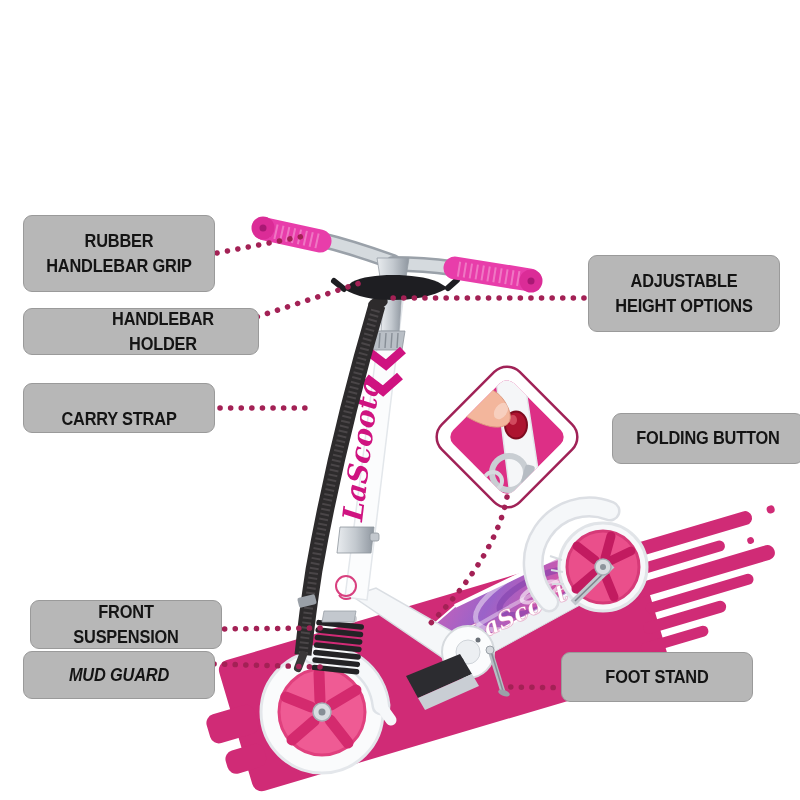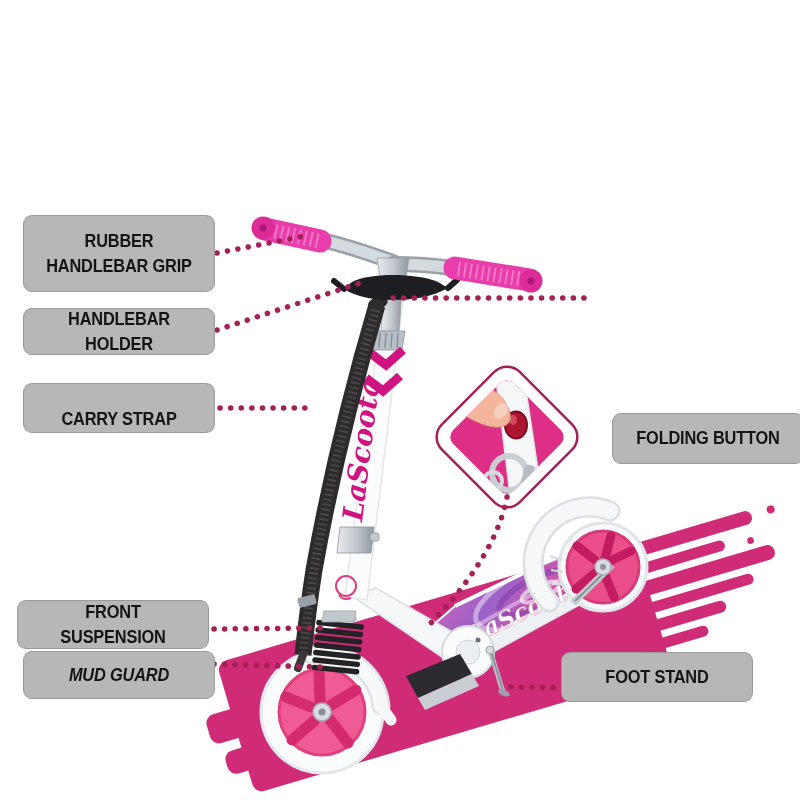--- a/index.html
+++ b/index.html
@@ -12,23 +12,23 @@
     position:absolute;background:#b7b7b7;border:1px solid #9a9a9a;
     border-radius:9px;display:flex;align-items:center;justify-content:center;
     text-align:center;color:#141414;font-weight:bold;z-index:5;
   }
   .callout .txt{
     display:inline-block;width:212px;font-size:19px;line-height:1.3;
     letter-spacing:-0.2px;transform:scaleX(0.86);transform-origin:center center;
     white-space:pre-wrap;
   }
   .co-rubber{left:23px;top:215px;width:190px;height:75px;}
-  .co-holder{left:23px;top:308px;width:190px;height:45px;}
+  .co-holder{left:23px;top:308px;width:190px;height:45px;padding-left:44px;}
   .co-strap{left:23px;top:383px;width:190px;height:48px;align-items:flex-end;}
-  .co-suspension{left:17px;top:600px;width:190px;height:47px;}
+  .co-suspension{left:30px;top:600px;width:190px;height:47px;}
   .co-mudguard{left:23px;top:651px;width:190px;height:46px;font-style:italic;}
   .co-adjustable{left:588px;top:255px;width:190px;height:75px;}
   .co-folding{left:612px;top:413px;width:190px;height:49px;}
   .co-footstand{left:561px;top:652px;width:190px;height:48px;}
   .brand-script{font-family:"DejaVu Serif","Liberation Serif",serif;font-style:italic;font-weight:bold;}
 </style>
 </head>
 <body>
 
 <div class="stage">
@@ -256,20 +256,23 @@
 </div>
 <div class="callout co-strap">
   <span class="txt">CARRY STRAP</span>
 </div>
 <div class="callout co-suspension">
   <span class="txt">FRONT SUSPENSION</span>
 </div>
 <div class="callout co-mudguard">
   <span class="txt">MUD GUARD</span>
 </div>
+<div class="callout co-adjustable">
+  <span class="txt">ADJUSTABLE HEIGHT OPTIONS</span>
+</div>
 <div class="callout co-folding">
   <span class="txt">FOLDING BUTTON</span>
 </div>
 <div class="callout co-footstand">
   <span class="txt">FOOT STAND</span>
 </div>
 
 </div>
 
 </body></html>

